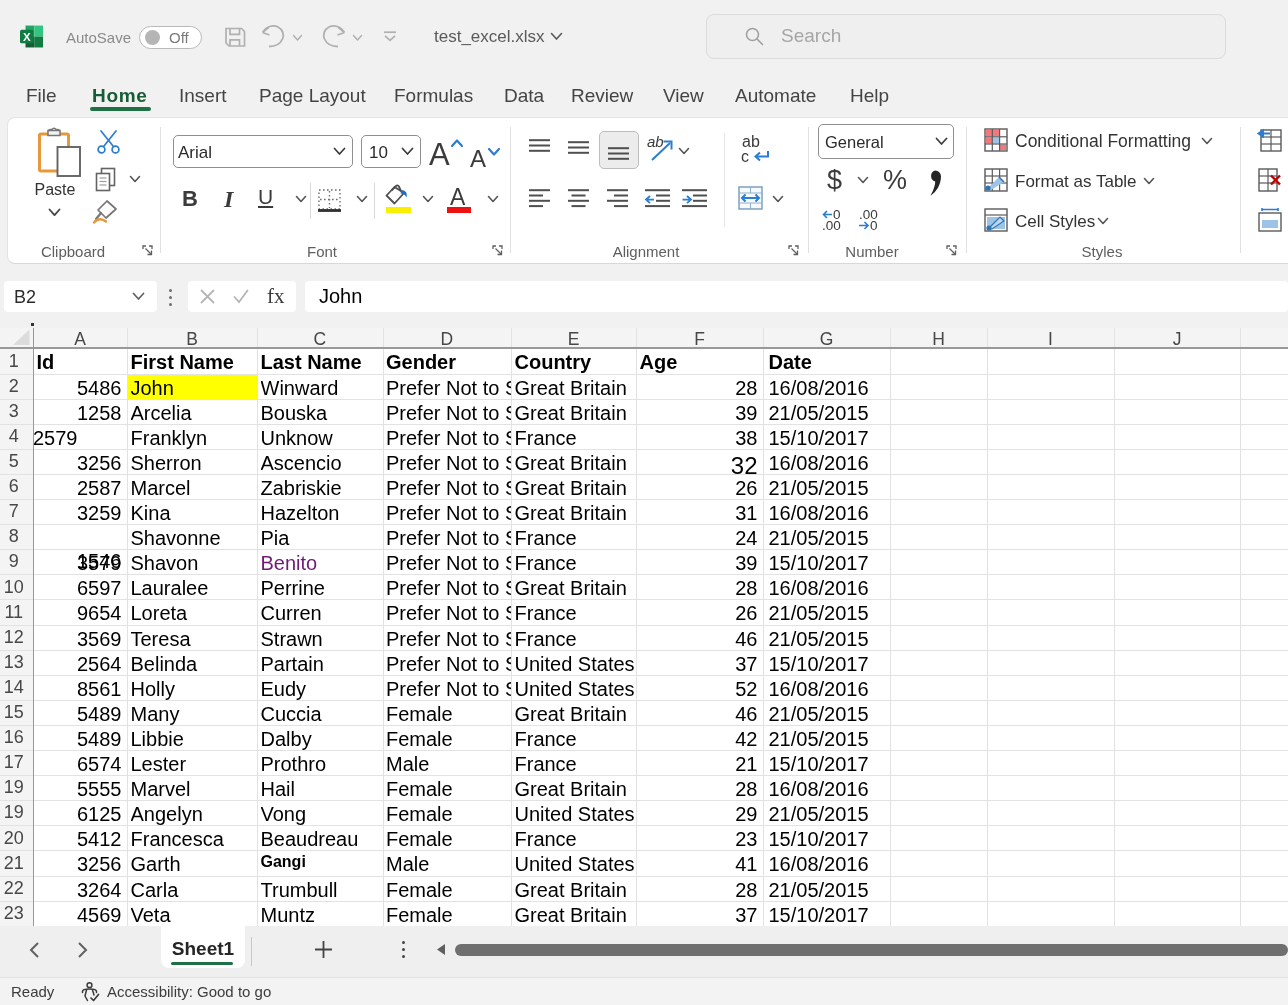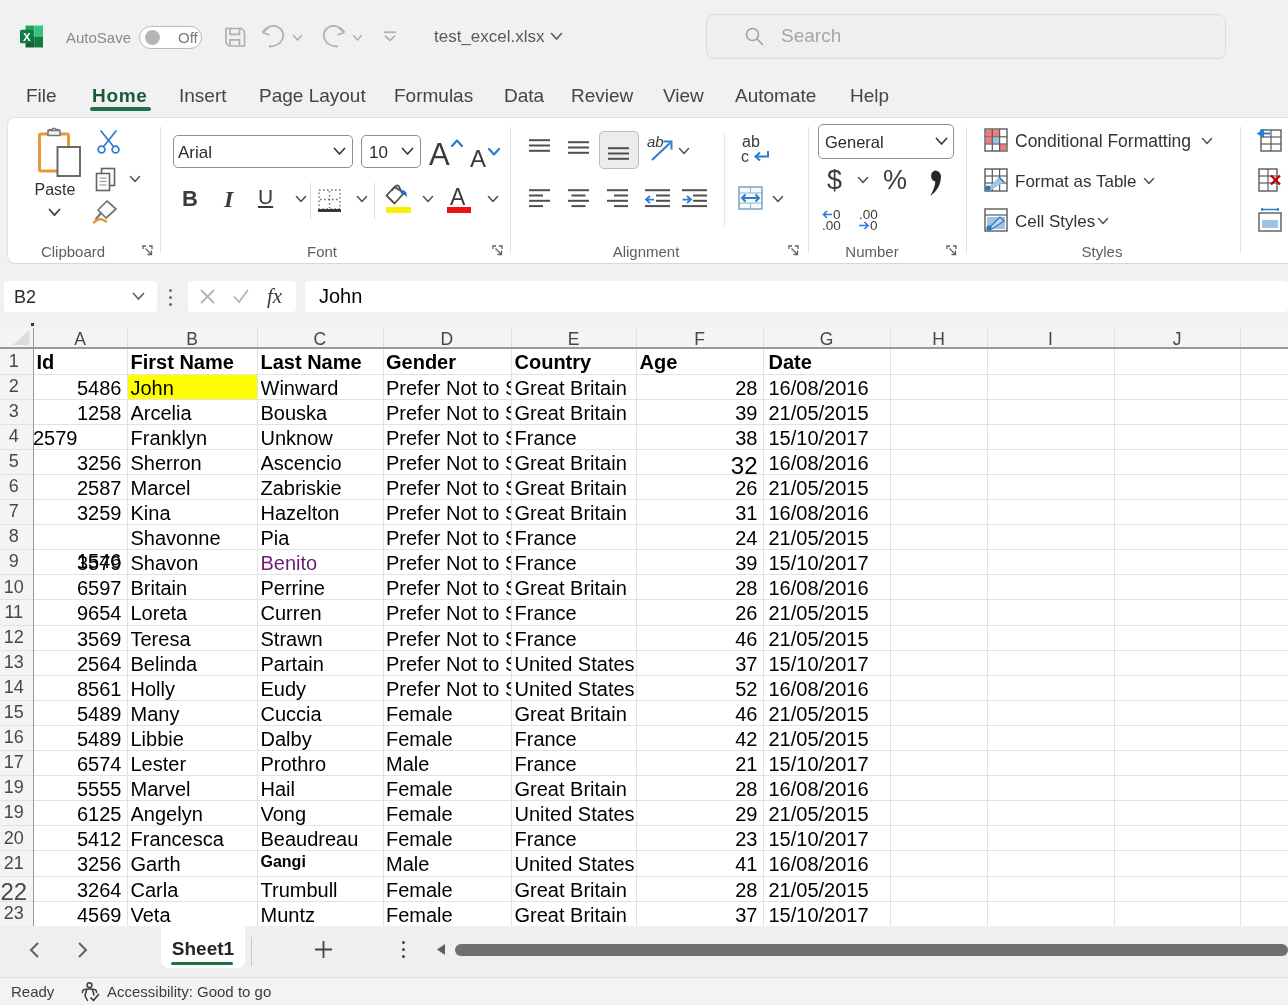--- a/index.html
+++ b/index.html
@@ -14,21 +14,21 @@
 <rect x="5.5" y="0.5" width="8.75" height="11" fill="#21a366"></rect>
 <rect x="14.25" y="0.5" width="8.75" height="11" fill="#33c481"></rect>
 <rect x="14.25" y="11.5" width="8.75" height="11" fill="#107c41"></rect>
 <rect x="5.5" y="11.5" width="8.75" height="11" fill="#185c37"></rect>
 <rect x="0" y="4.8" width="13.5" height="13.5" rx="1.5" fill="#0f7c42"></rect>
 <text x="6.75" y="15.5" font-family="Liberation Sans" font-size="11.5" font-weight="bold" fill="#fff" text-anchor="middle">X</text>
 </svg>
 <div class="txt" style="left:66px;top:29px;font-size:15px;color:#8a8a8a;font-weight:normal;">AutoSave</div>
 <div class="ab" style="left:139px;top:26px;width:63px;height:23px;background:#fff;border:1px solid #b9b9b9;border-radius:12px;"></div>
 <div class="ab" style="left:145px;top:30px;width:15px;height:15px;background:#b5b5b5;border-radius:50%;"></div>
-<div class="txt" style="left:178px;top:29px;font-size:15px;color:#7a7a7a;font-weight:normal;">Off</div>
+<div class="txt" style="left:169px;top:29px;font-size:15px;color:#7a7a7a;font-weight:normal;">Off</div>
 <svg class="ab" style="left:224px;top:26px" width="22" height="21" viewBox="0 0 22 21">
 <path d="M2,2.5 h15.5 l3,3 v14.5 h-15.5 l-3,-3 z" fill="none" stroke="#b0b0b0" stroke-width="1.7"></path>
 <path d="M6,2.7 v5.6 h9.5 v-5.6" fill="none" stroke="#b0b0b0" stroke-width="1.7"></path>
 <path d="M6,19.8 v-6 h9.5 v6" fill="none" stroke="#b0b0b0" stroke-width="1.7"></path>
 </svg>
 <svg class="ab" style="left:260px;top:23px" width="27" height="25" viewBox="0 0 27 25">
 <path d="M2.5,9.5 L8.5,4.5 M2.5,9.5 L9.5,12" fill="none" stroke="#b0b0b0" stroke-width="1.8"></path>
 <path d="M3,9 C6,3.5 13,1.5 18,4 C22.5,6.3 24.5,11.5 22.5,16 C20.5,20.5 16,23.5 9,23.5" fill="none" stroke="#b0b0b0" stroke-width="1.8"></path>
 </svg>
 <svg class="ab" style="left:293px;top:35px" width="9" height="5" viewBox="0 0 9 5">
@@ -346,21 +346,21 @@
 <div class="ab" style="left:169px;top:289px;width:3.2px;height:3.2px;background:#6e6e6e;border-radius:50%;"></div>
 <div class="ab" style="left:169px;top:296px;width:3.2px;height:3.2px;background:#6e6e6e;border-radius:50%;"></div>
 <div class="ab" style="left:169px;top:303px;width:3.2px;height:3.2px;background:#6e6e6e;border-radius:50%;"></div>
 <div class="ab" style="left:188px;top:281px;width:108px;height:31px;background:#fff;border-radius:4px;"></div>
 <svg class="ab" style="left:200px;top:289px" width="15" height="15" viewBox="0 0 15 15">
     <path d="M1.5,1.5 L13.5,13.5 M13.5,1.5 L1.5,13.5" stroke="#b5b5b5" stroke-width="1.8" stroke-linecap="round"></path>
   </svg>
 <svg class="ab" style="left:233px;top:289px" width="16" height="15" viewBox="0 0 16 15">
     <path d="M1.5,8 L6,13 L14.5,1.5" fill="none" stroke="#b5b5b5" stroke-width="1.8" stroke-linecap="round"></path>
   </svg>
-<div class="txt" style="left:267px;top:284px;font-size:21px;color:#3b3b3b;font-weight:normal;font-family:'Liberation Serif',serif;font-style:italic;">fx</div>
+<div class="txt" style="left:267px;top:284px;font-size:21px;color:#3b3b3b;font-weight:normal;font-family:'Liberation Serif',serif;">fx</div>
 <div class="ab" style="left:305px;top:281px;width:983px;height:31px;background:#fff;border-radius:4px;"></div>
 <div class="txt" style="left:319px;top:285px;font-size:20px;color:#000;font-weight:normal;">John</div>
 <div class="ab" style="left:0px;top:328px;width:1288px;height:597.7px;background:#fff;"></div>
 <div class="ab" style="left:0px;top:328px;width:1288px;height:20.4px;background:#f5f4f4;"></div>
 <div class="ab" style="left:0px;top:348.4px;width:33px;height:577.3000000000001px;background:#f5f4f4;"></div>
 <svg class="ab" style="left:0px;top:328px" width="33" height="20" viewBox="0 0 33 20">
     <path d="M29.5,1.5 L29.5,17 L13,17 Z" fill="#dcdcdc"></path>
   </svg>
 <div class="ab" style="left:31px;top:323px;width:2.5px;height:2.5px;background:#333;"></div>
 <div class="txt" style="left:80.0px;top:328.5px;transform:translateX(-50%);font-size:17.5px;color:#474747;font-weight:normal;">A</div>
@@ -387,21 +387,21 @@
 <div class="txt" style="left:0px;top:626.7px;width:27.5px;text-align:center;font-size:18px;color:#474747;">12</div>
 <div class="txt" style="left:0px;top:651.8000000000001px;width:27.5px;text-align:center;font-size:18px;color:#474747;">13</div>
 <div class="txt" style="left:0px;top:676.9000000000001px;width:27.5px;text-align:center;font-size:18px;color:#474747;">14</div>
 <div class="txt" style="left:0px;top:702.0px;width:27.5px;text-align:center;font-size:18px;color:#474747;">15</div>
 <div class="txt" style="left:0px;top:727.1px;width:27.5px;text-align:center;font-size:18px;color:#474747;">16</div>
 <div class="txt" style="left:0px;top:752.2px;width:27.5px;text-align:center;font-size:18px;color:#474747;">17</div>
 <div class="txt" style="left:0px;top:777.3000000000001px;width:27.5px;text-align:center;font-size:18px;color:#474747;">19</div>
 <div class="txt" style="left:0px;top:802.4000000000001px;width:27.5px;text-align:center;font-size:18px;color:#474747;">19</div>
 <div class="txt" style="left:0px;top:827.5px;width:27.5px;text-align:center;font-size:18px;color:#474747;">20</div>
 <div class="txt" style="left:0px;top:852.6px;width:27.5px;text-align:center;font-size:18px;color:#474747;">21</div>
-<div class="txt" style="left:0px;top:877.7px;width:27.5px;text-align:center;font-size:24px;color:#474747;">22</div>
+<div class="txt" style="left:0px;top:877.7px;width:27.5px;text-align:center;font-size:18px;color:#474747;">22</div>
 <div class="txt" style="left:0px;top:902.8000000000001px;width:27.5px;text-align:center;font-size:18px;color:#474747;">23</div>
 <div class="ab" style="left:127px;top:328px;width:1px;height:597.7px;background:#e2e2e2;"></div>
 <div class="ab" style="left:257px;top:328px;width:1px;height:597.7px;background:#e2e2e2;"></div>
 <div class="ab" style="left:382.5px;top:328px;width:1px;height:597.7px;background:#e2e2e2;"></div>
 <div class="ab" style="left:511px;top:328px;width:1px;height:597.7px;background:#e2e2e2;"></div>
 <div class="ab" style="left:636px;top:328px;width:1px;height:597.7px;background:#e2e2e2;"></div>
 <div class="ab" style="left:763px;top:328px;width:1px;height:597.7px;background:#e2e2e2;"></div>
 <div class="ab" style="left:890px;top:328px;width:1px;height:597.7px;background:#e2e2e2;"></div>
 <div class="ab" style="left:987px;top:328px;width:1px;height:597.7px;background:#e2e2e2;"></div>
 <div class="ab" style="left:1114px;top:328px;width:1px;height:597.7px;background:#e2e2e2;"></div>
@@ -489,21 +489,21 @@
 <div class="txt" style="left:636px;top:527.1px;width:121.5px;text-align:right;font-size:20px;color:#000;">24</div>
 <div class="txt" style="left:768.5px;top:527.1px;width:121.5px;overflow:hidden;font-size:20px;color:#000;font-weight:normal;">21/05/2015</div>
 <div class="txt" style="left:33px;top:552.2px;width:88.5px;text-align:right;font-size:20px;color:#000;">3579</div>
 <div class="txt" style="left:130.5px;top:552.2px;width:126.5px;overflow:hidden;font-size:20px;color:#000;font-weight:normal;">Shavon</div>
 <div class="txt" style="left:260.5px;top:552.2px;width:122.0px;overflow:hidden;font-size:20px;color:#701a75;font-weight:normal;">Benito</div>
 <div class="txt" style="left:386.0px;top:552.2px;width:125.0px;overflow:hidden;font-size:20px;color:#000;font-weight:normal;">Prefer Not to Say</div>
 <div class="txt" style="left:514.5px;top:552.2px;width:121.5px;overflow:hidden;font-size:20px;color:#000;font-weight:normal;">France</div>
 <div class="txt" style="left:636px;top:552.2px;width:121.5px;text-align:right;font-size:20px;color:#000;">39</div>
 <div class="txt" style="left:768.5px;top:552.2px;width:121.5px;overflow:hidden;font-size:20px;color:#000;font-weight:normal;">15/10/2017</div>
 <div class="txt" style="left:33px;top:577.3px;width:88.5px;text-align:right;font-size:20px;color:#000;">6597</div>
-<div class="txt" style="left:130.5px;top:577.3px;width:126.5px;overflow:hidden;font-size:20px;color:#000;font-weight:normal;">Britain</div>
+<div class="txt" style="left:130.5px;top:577.3px;width:126.5px;overflow:hidden;font-size:20px;color:#000;font-weight:normal;">Lauralee</div>
 <div class="txt" style="left:260.5px;top:577.3px;width:122.0px;overflow:hidden;font-size:20px;color:#000;font-weight:normal;">Perrine</div>
 <div class="txt" style="left:386.0px;top:577.3px;width:125.0px;overflow:hidden;font-size:20px;color:#000;font-weight:normal;">Prefer Not to Say</div>
 <div class="txt" style="left:514.5px;top:577.3px;width:121.5px;overflow:hidden;font-size:20px;color:#000;font-weight:normal;">Great Britain</div>
 <div class="txt" style="left:636px;top:577.3px;width:121.5px;text-align:right;font-size:20px;color:#000;">28</div>
 <div class="txt" style="left:768.5px;top:577.3px;width:121.5px;overflow:hidden;font-size:20px;color:#000;font-weight:normal;">16/08/2016</div>
 <div class="txt" style="left:33px;top:602.4px;width:88.5px;text-align:right;font-size:20px;color:#000;">9654</div>
 <div class="txt" style="left:130.5px;top:602.4px;width:126.5px;overflow:hidden;font-size:20px;color:#000;font-weight:normal;">Loreta</div>
 <div class="txt" style="left:260.5px;top:602.4px;width:122.0px;overflow:hidden;font-size:20px;color:#000;font-weight:normal;">Curren</div>
 <div class="txt" style="left:386.0px;top:602.4px;width:125.0px;overflow:hidden;font-size:20px;color:#000;font-weight:normal;">Prefer Not to Say</div>
 <div class="txt" style="left:514.5px;top:602.4px;width:121.5px;overflow:hidden;font-size:20px;color:#000;font-weight:normal;">France</div>

